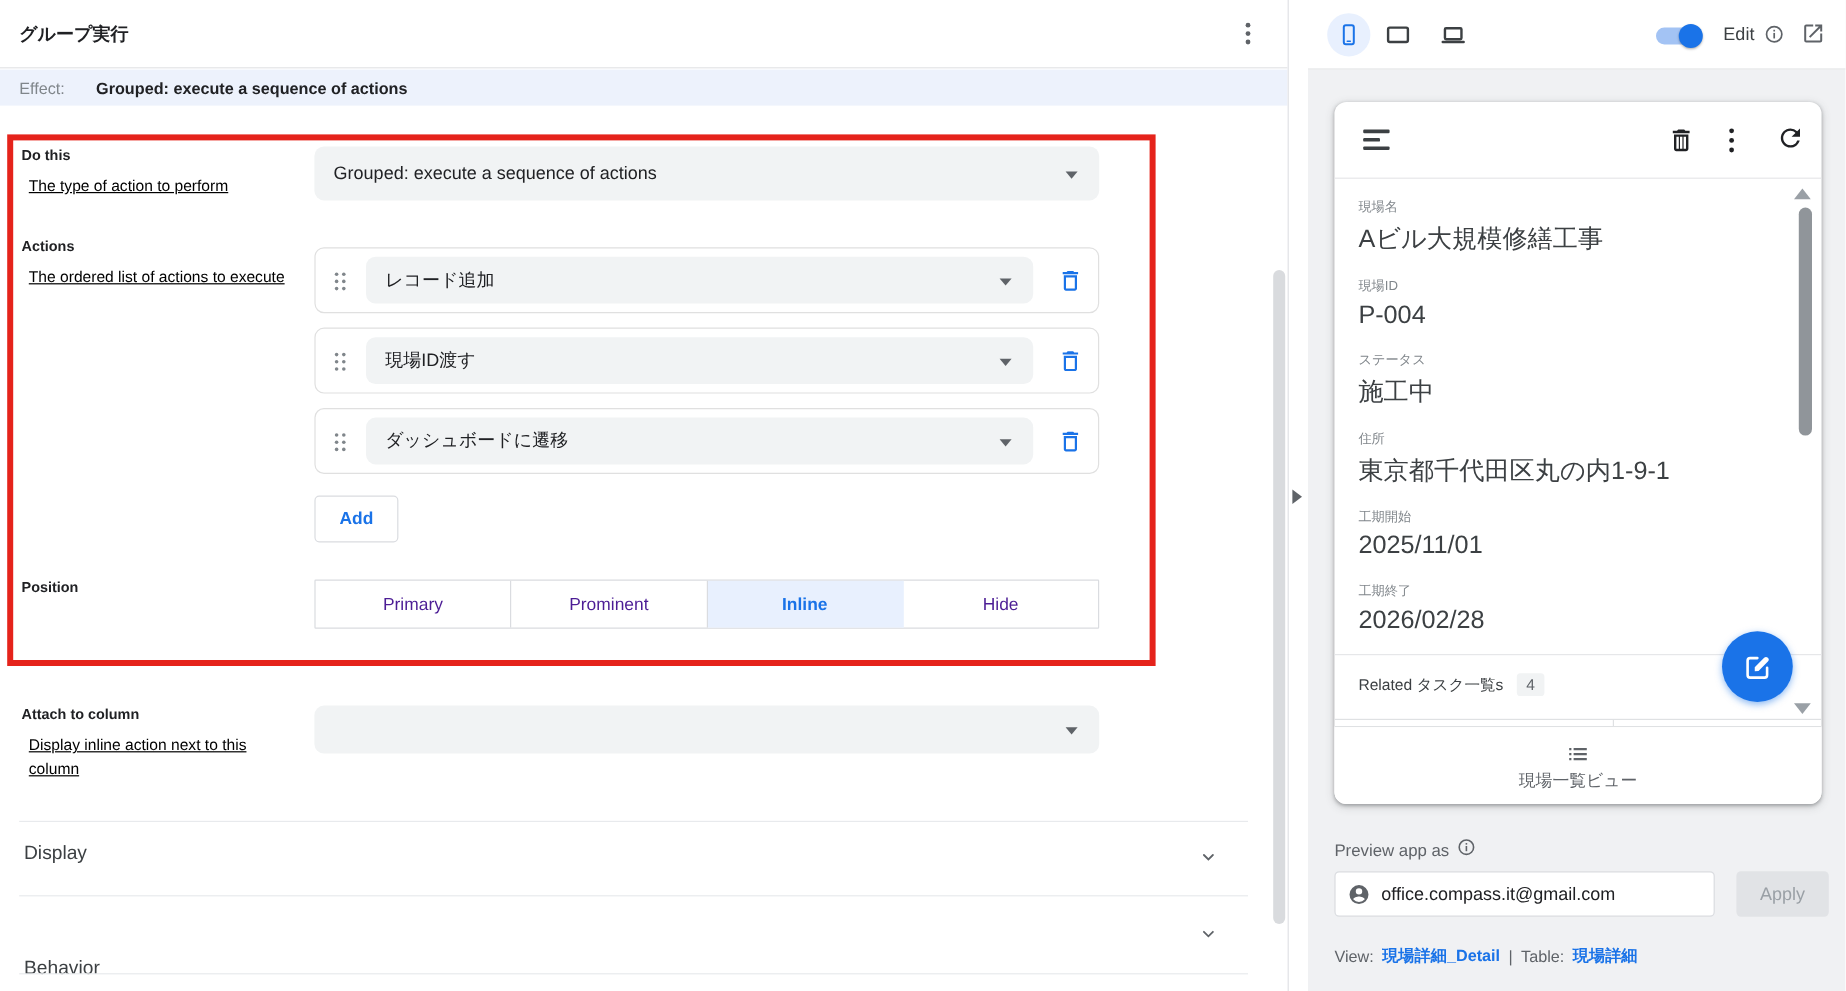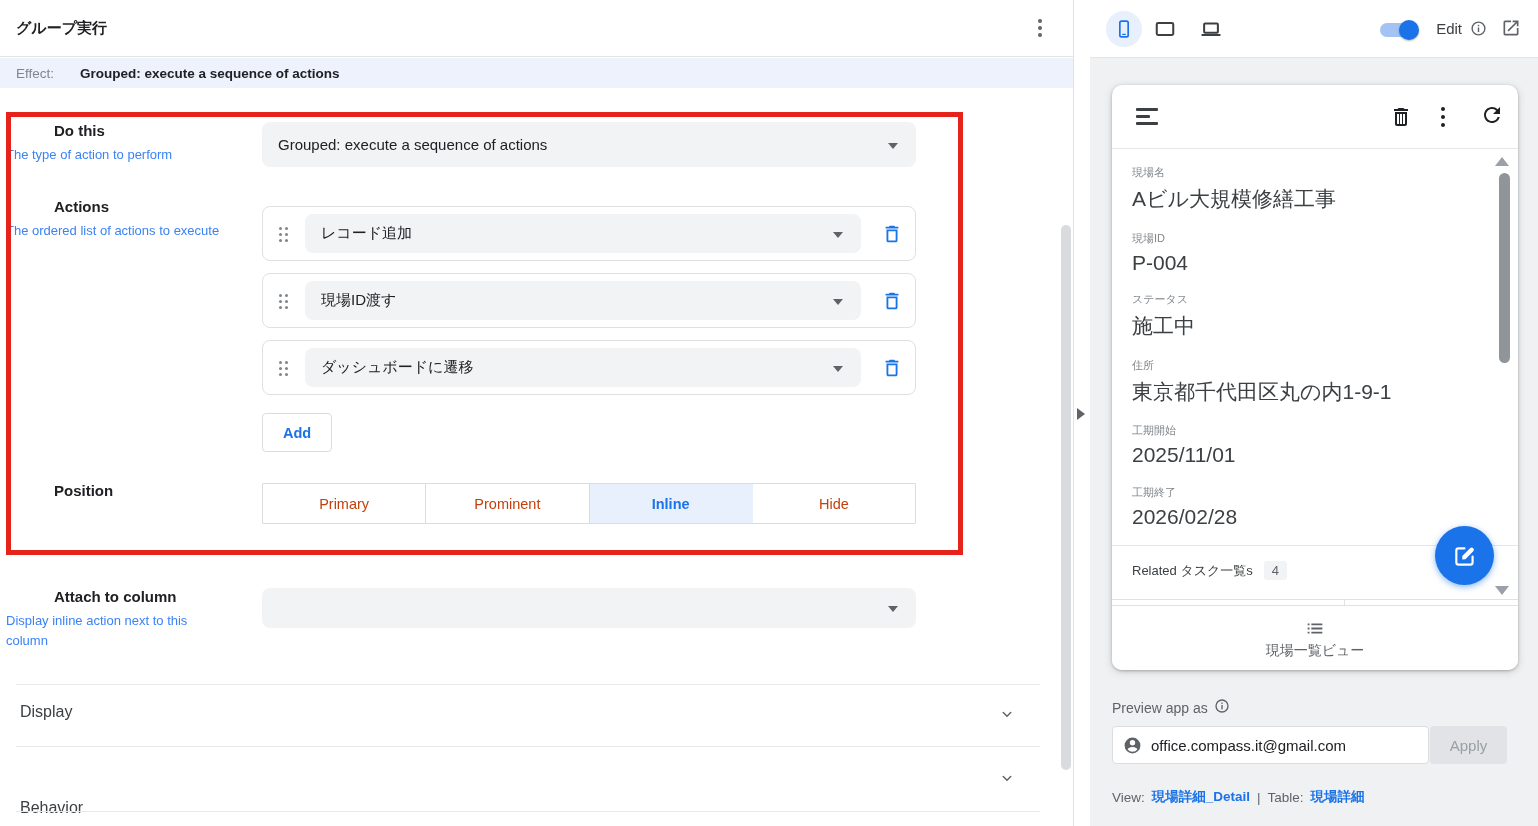--- a/index.html
+++ b/index.html
@@ -13,39 +13,39 @@
   .lp-title { position:absolute; left:16px; top:19px; font-size:15px; font-weight:bold; color:#202124; }
   .kebab { position:absolute; left:1028px; top:13px; width:24px; height:30px; display:flex; flex-direction:column; align-items:center; justify-content:center; gap:3px; cursor:pointer; }
   .kebab i { width:4px; height:4px; border-radius:50%; background:#5f6368; }
 
   .effect-bar { position:absolute; left:0; top:58px; width:100%; height:30px; background:#edf2fc; display:flex; align-items:center; padding-left:16px; font-size:13.5px; }
   .effect-label { color:#80868b; }
   .effect-value { margin-left:26px; color:#202124; font-weight:bold; }
 
   .red-box { position:absolute; left:6px; top:112px; width:957px; height:443px; border:5px solid #e5231b; pointer-events:none; z-index:5; }
 
-  .f-label { position:absolute; left:18px; font-size:15px; font-weight:bold; color:#202124;margin-left:36px; }
-  .f-desc  { position:absolute; left:6px; width:238px; font-size:13px; line-height:20px; color:#3b82f6; }
+  .f-label { position:absolute; left:18px; font-size:12px; font-weight:bold; color:#202124; }
+  .f-desc  { position:absolute; left:24px; width:238px; font-size:13px; line-height:20px; color:#000000;text-decoration:underline; }
 
   .dropdown { position:absolute; background:#f1f3f4; border-radius:8px; display:flex; align-items:center; padding:0 16px; font-size:15px; color:#202124; cursor:pointer; }
   .caret { position:absolute; right:18px; top:50%; margin-top:-2px; width:0; height:0; border-left:5.5px solid transparent; border-right:5.5px solid transparent; border-top:6px solid #5f6368; }
 
   .dd-main { left:262px; top:122px; width:654px; height:45px; }
 
   .action-card { position:absolute; left:262px; width:654px; height:55px; background:#fff; border:1px solid #e0e0e0; border-radius:8px; }
   .action-card .dropdown { left:42px; top:7px; width:556px; height:39px; }
   .drag-handle { position:absolute; left:16px; top:20px; width:10px; height:16px; cursor:grab; }
   .drag-handle::before { content:""; position:absolute; left:0; top:0; width:3px; height:3px; border-radius:50%; background:#80868b;
     box-shadow:6px 0 0 #80868b, 0 6px 0 #80868b, 6px 6px 0 #80868b, 0 12px 0 #80868b, 6px 12px 0 #80868b; }
   .trash-btn { position:absolute; right:12px; top:16px; width:22px; height:22px; cursor:pointer; }
 
   .add-btn { position:absolute; left:262px; top:413px; width:70px; height:39px; background:#fff; border:1px solid #dadce0; border-radius:4px; color:#1a73e8; font-size:14.5px; font-weight:bold; display:flex; align-items:center; justify-content:center; cursor:pointer; }
 
   .seg { position:absolute; left:262px; top:483px; width:654px; height:41px; display:flex; border:1px solid #dadce0; border-radius:1px; background:#fff; }
-  .seg-cell { flex:1; display:flex; align-items:center; justify-content:center; font-size:14.5px; color:#c2410c; border-right:1px solid #dadce0; cursor:pointer; }
+  .seg-cell { flex:1; display:flex; align-items:center; justify-content:center; font-size:14.5px; color:#4c1d95; border-right:1px solid #dadce0; cursor:pointer; }
   .seg-cell:last-child { border-right:none; }
   .seg-cell.selected { background:#e8f0fe; color:#1a73e8; font-weight:bold; border-right-color:#e8f0fe; }
 
   .info-ic { display:inline-block; vertical-align:-3px; margin-left:3px; }
 
   .dd-attach { left:262px; top:588px; width:654px; height:40px; }
 
   .divider { position:absolute; left:16px; width:1024px; height:1px; background:#e8eaed; }
   .section-label { position:absolute; left:20px; font-size:16px; color:#3c4043; }
   .chev { position:absolute; left:998px; width:20px; height:20px; cursor:pointer; }
@@ -97,21 +97,21 @@
 
   .row-hint { position:absolute; left:0; top:514px; width:100%; height:6px; border-top:1px solid #dfe1e3; }
   .row-hint i { position:absolute; left:232px; top:0; width:1px; height:6px; background:#dfe1e3; }
 
   .pnav { position:absolute; left:0; bottom:0; width:100%; height:65px; background:#fff; border-top:1px solid #dfe1e3; border-radius:0 0 10px 10px; display:flex; flex-direction:column; align-items:center; justify-content:center; gap:3px; cursor:pointer; }
   .pnav-label { font-size:14px; color:#5f6368; }
 
   .pv-label { position:absolute; left:22px; top:698px; font-size:14px; color:#5f6368; display:flex; align-items:center; gap:6px; }
   .email-box { position:absolute; left:22px; top:726px; width:317px; height:38px; background:#fff; border:1px solid #dadce0; border-radius:4px; display:flex; align-items:center; padding:0 10px; gap:9px; }
   .email-text { font-size:15px; color:#202124; white-space:nowrap; }
-  .apply-btn { position:absolute; left:340px; top:726px; width:77px; height:38px; background:#e1e3e6; border:none; border-radius:4px; color:#9aa0a6; font-size:15px; display:flex; align-items:center; justify-content:center; cursor:default; }
+  .apply-btn { position:absolute; left:357px; top:726px; width:77px; height:38px; background:#e1e3e6; border:none; border-radius:4px; color:#9aa0a6; font-size:15px; display:flex; align-items:center; justify-content:center; cursor:default; }
 
   .rp-footer { position:absolute; left:22px; top:788px; font-size:13.5px; color:#5f6368; display:flex; gap:7px; align-items:center; }
   .rp-footer .lnk { color:#1a73e8; font-weight:bold; cursor:pointer; }
 </style>
 </head>
 <body>
 
 <div id="app">
 
   <div class="lp">

